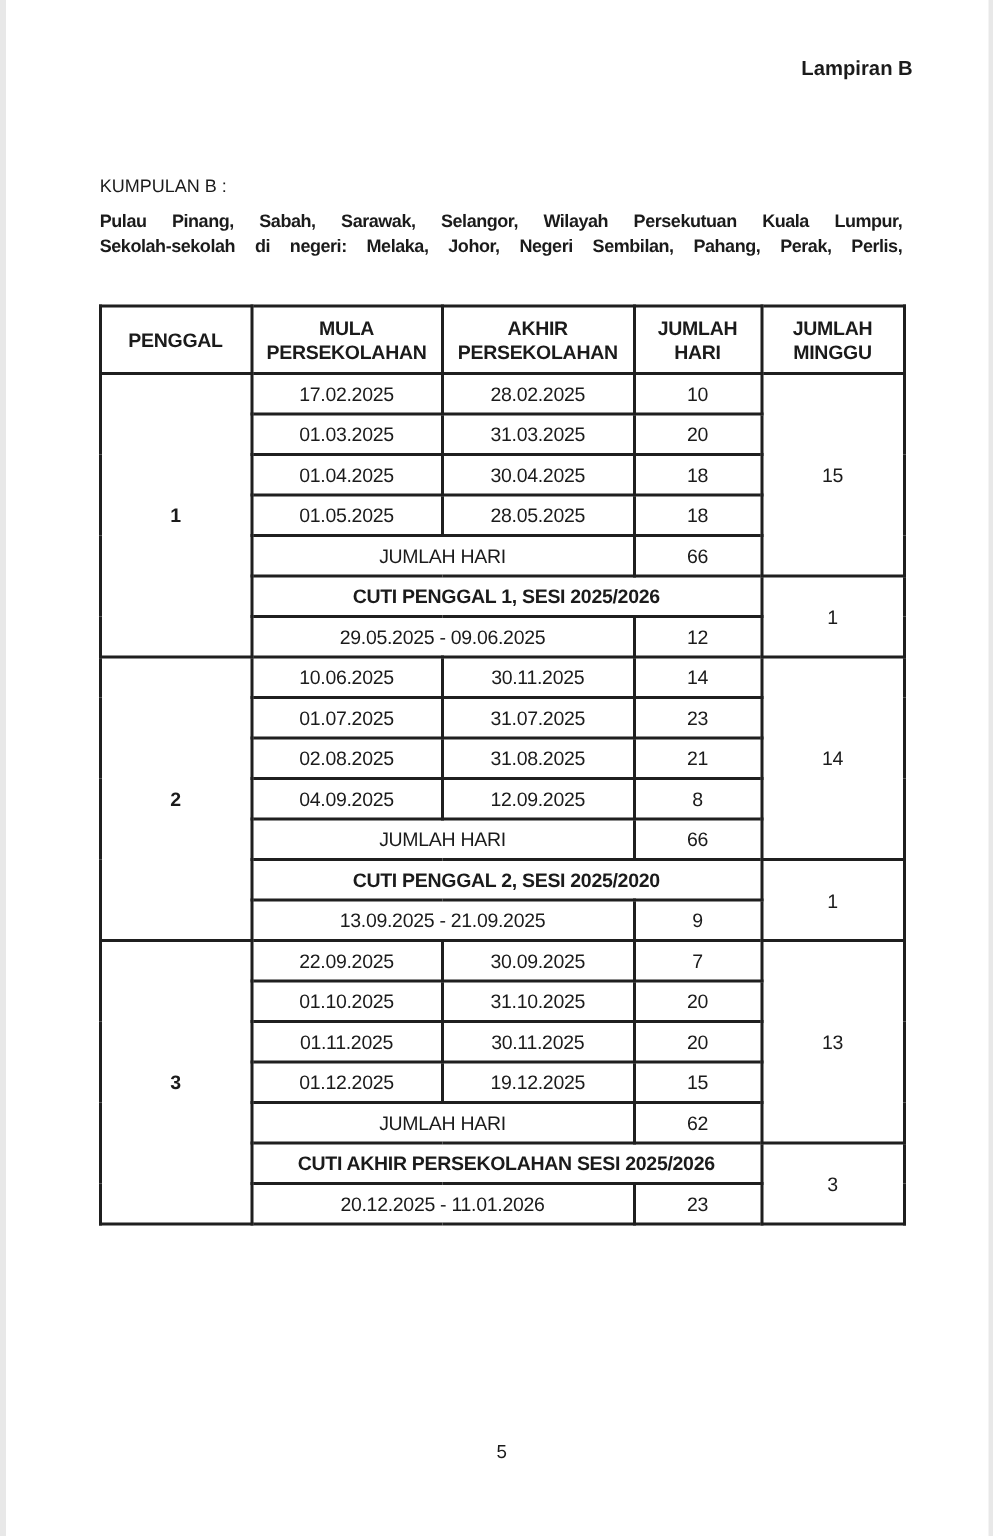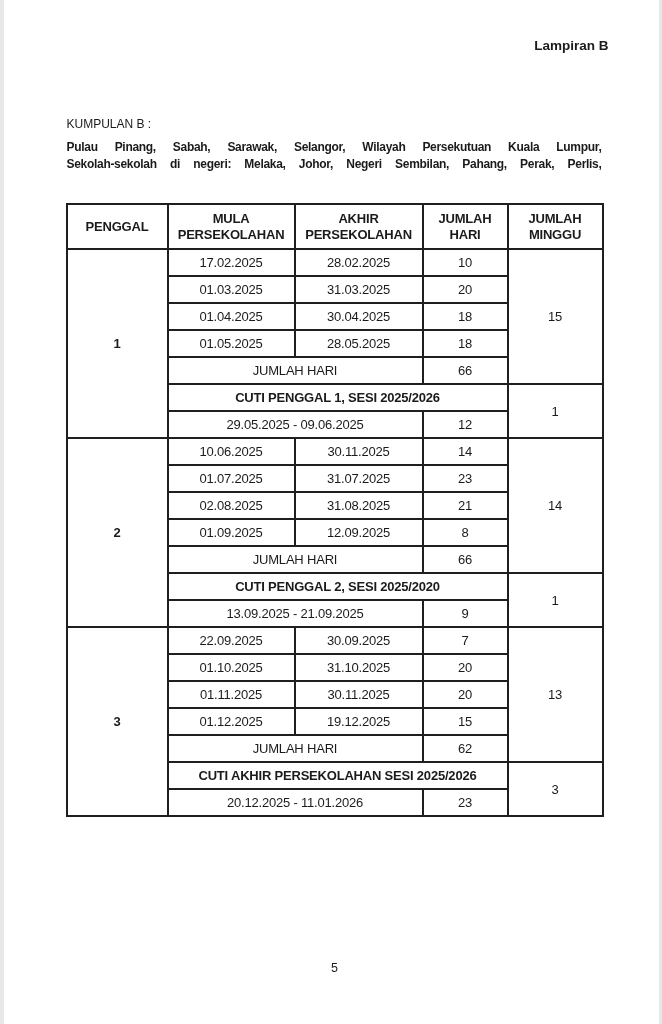--- a/index.html
+++ b/index.html
@@ -138,21 +138,21 @@
         <td>01.07.2025</td>
         <td>31.07.2025</td>
         <td>23</td>
       </tr>
       <tr>
         <td>02.08.2025</td>
         <td>31.08.2025</td>
         <td>21</td>
       </tr>
       <tr>
-        <td>01.09.2025</td>
+        <td>04.09.2025</td>
         <td>12.09.2025</td>
         <td>8</td>
       </tr>
       <tr>
         <td colspan="2">JUMLAH HARI</td>
         <td>66</td>
       </tr>
       <tr>
         <td colspan="3" class="cuti-title">CUTI PENGGAL 2, SESI 2025/2020</td>
         <td rowspan="2">1</td>

